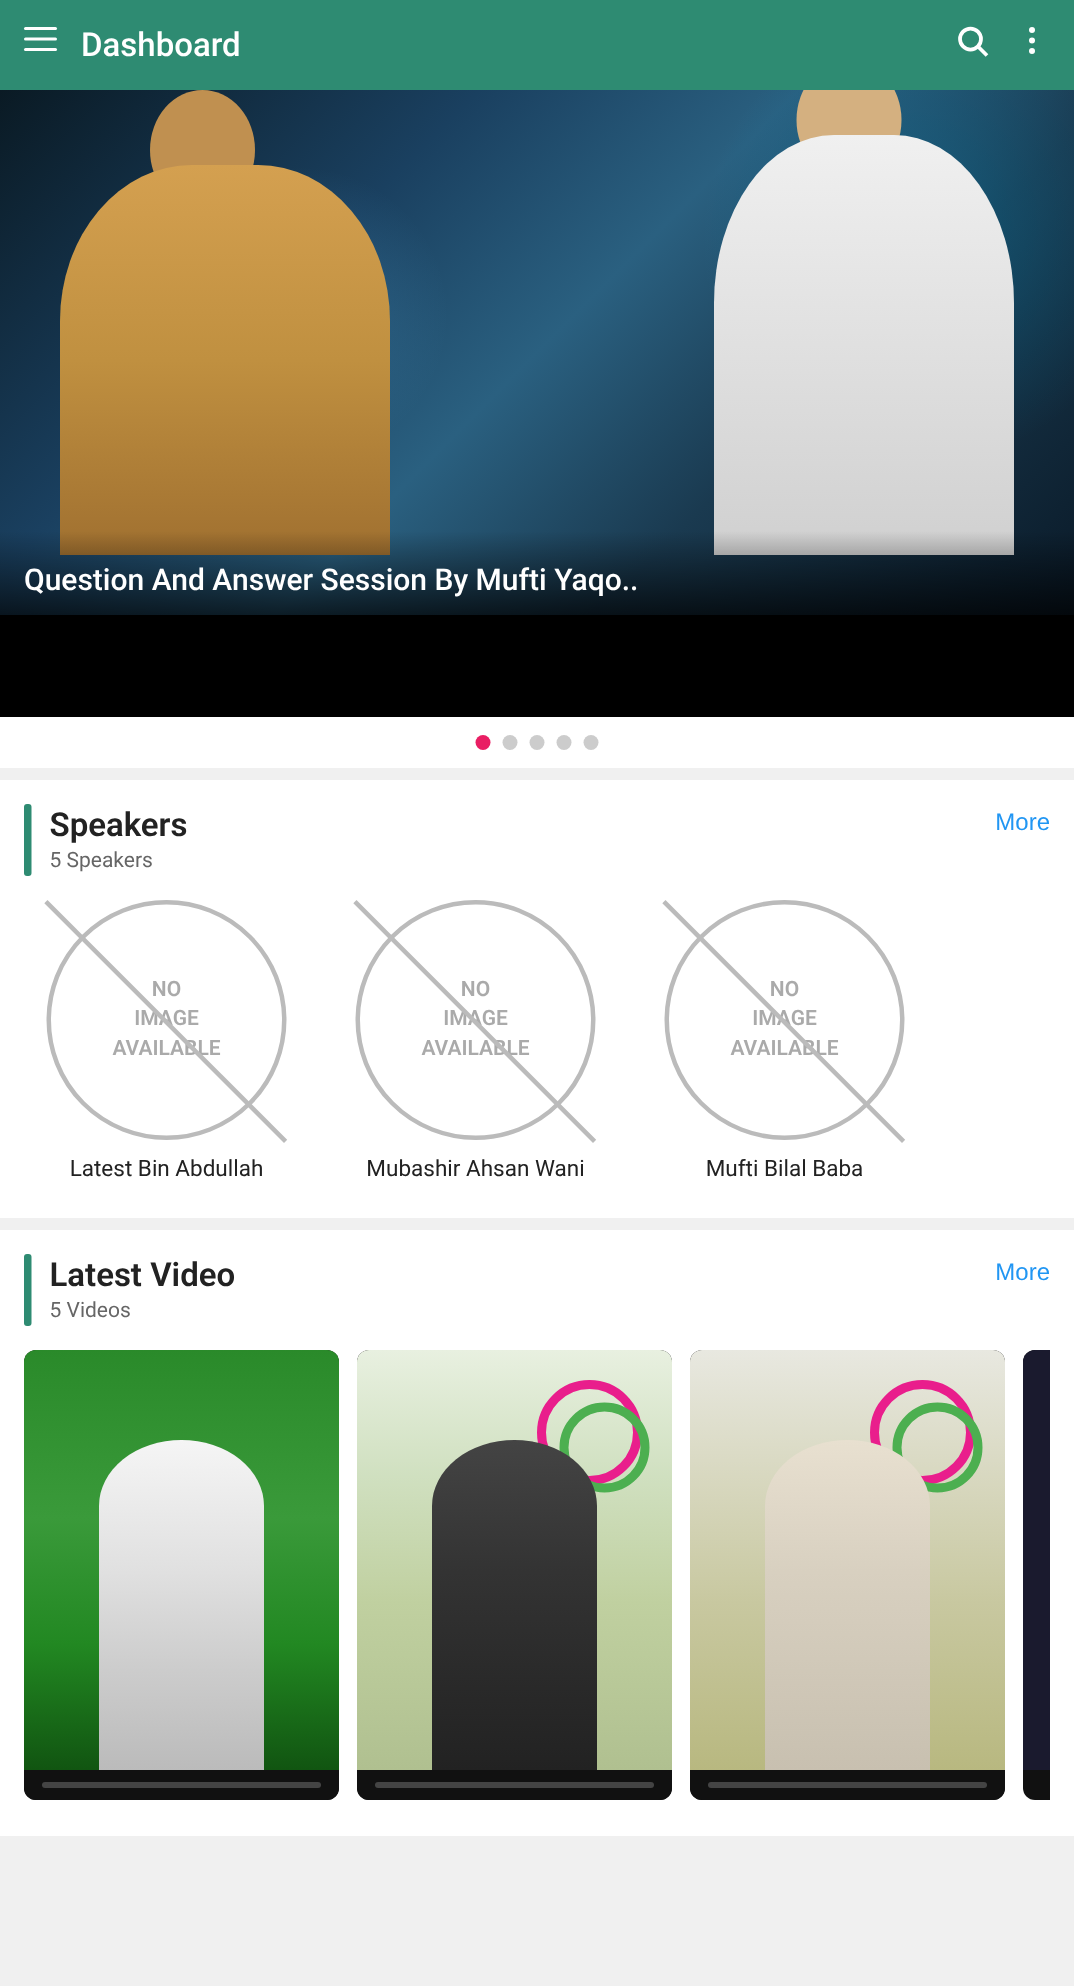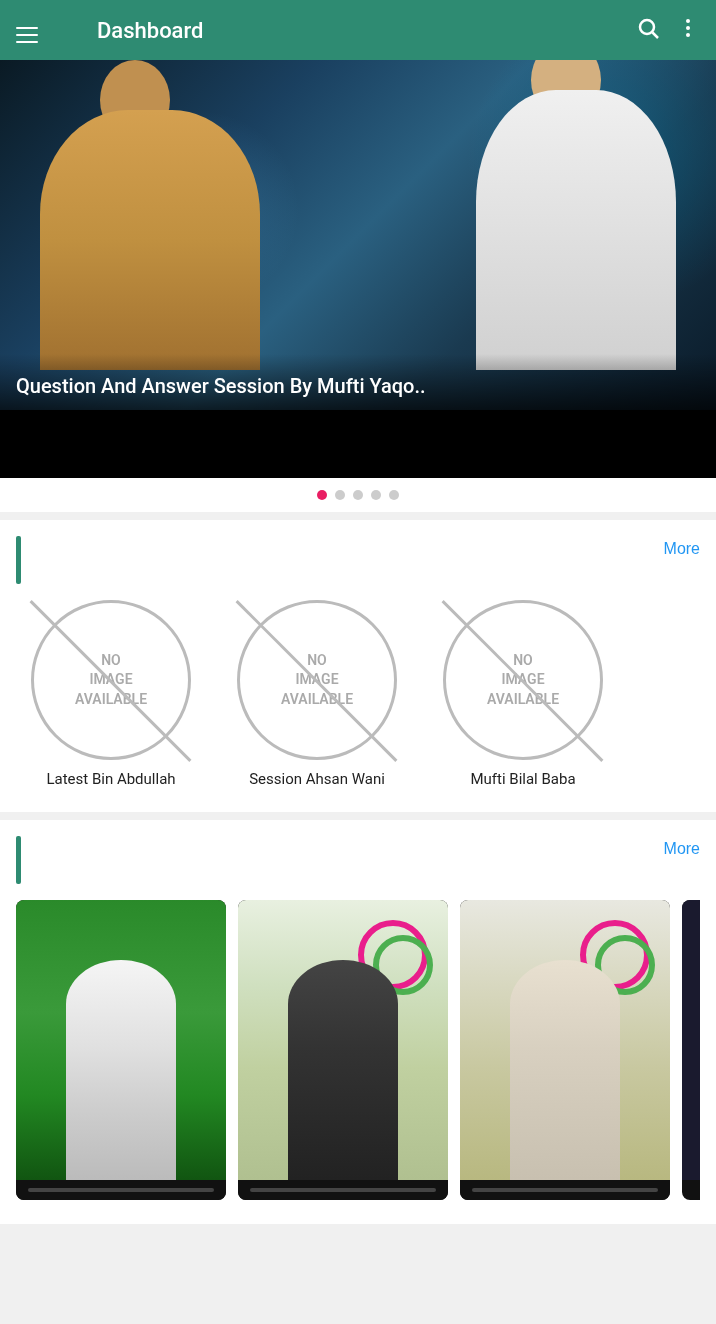--- a/index.html
+++ b/index.html
@@ -17,21 +17,21 @@
       background: #2e8b72;
       display: flex;
       align-items: center;
       justify-content: space-between;
       padding: 0 16px;
       height: 60px;
       position: sticky;
       top: 0;
       z-index: 100;
     }
-    .header-left { display: flex; align-items: flex-end; gap: 43px; }
+    .header-left { display: flex; align-items: flex-start; }
     .header-title {
       color: white;
       font-size: 22px;
       font-weight: 500;
       margin-left: 16px;
     }
     .header-right { display: flex; align-items: center; gap: 16px; }
     .header-icon { color: white; font-size: 22px; cursor: pointer; }
 
     
@@ -419,54 +419,62 @@
   <div class="dot"></div>
   <div class="dot"></div>
   <div class="dot"></div>
   <div class="dot"></div>
 </div>
 
 <div class="section">
   <div class="section-header">
     <div class="section-title-wrapper">
       <div class="section-accent"></div>
+      <div>
+        <div class="section-title">Speakers</div>
+        <div class="section-count">5 Speakers</div>
+      </div>
     </div>
     <button class="more-btn">More</button>
   </div>
 
   <div class="speakers-grid">
 
     <div class="speaker-item">
       <div class="no-image-circle">
         <span class="no-image-text">No<br>Image<br>Available</span>
       </div>
       <span class="speaker-name">Latest Bin Abdullah</span>
     </div>
 
     <div class="speaker-item">
       <div class="no-image-circle">
         <span class="no-image-text">No<br>Image<br>Available</span>
       </div>
-      <span class="speaker-name">Session Ahsan Wani</span>
+      <span class="speaker-name">Mubashir Ahsan Wani</span>
     </div>
 
     <div class="speaker-item">
       <div class="no-image-circle">
         <span class="no-image-text">No<br>Image<br>Available</span>
       </div>
       <span class="speaker-name">Mufti Bilal Baba</span>
     </div>
 
   </div>
 </div>
 
 <div class="section">
   <div class="section-header">
     <div class="section-title-wrapper">
       <div class="section-accent"></div>
+      <div>
+        <div class="section-title">Latest Video</div>
+        <div class="section-count">5 Videos</div>
+      </div>
     </div>
     <button class="more-btn">More</button>
   </div>
 
   <div class="videos-grid">
 
     <div class="video-item">
       <div class="video-thumb">
         <div class="video-thumb-bg video-1-bg">
           <div class="video-person">

